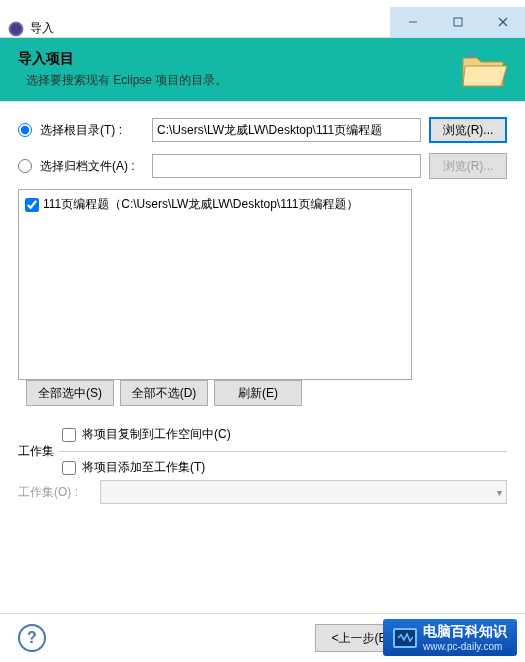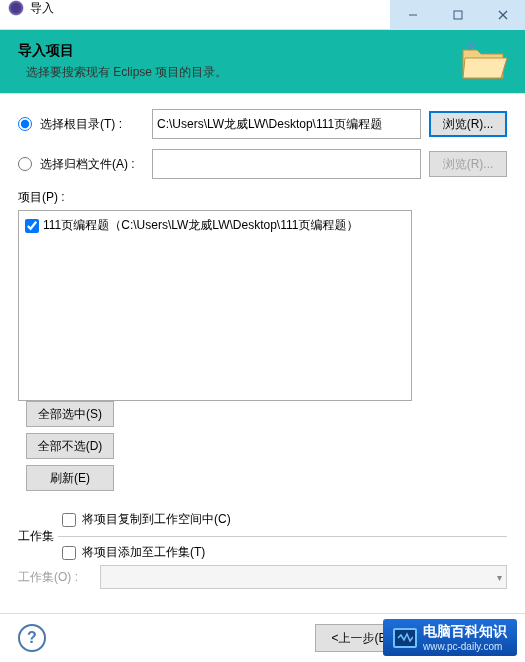--- a/index.html
+++ b/index.html
@@ -1,40 +1,40 @@
 <!DOCTYPE html>
 <html><head>
 <meta charset="utf-8">
 <style>
 * { box-sizing: border-box; margin: 0; padding: 0; }
 body { font-family: "Microsoft YaHei", "Segoe UI", sans-serif; font-size: 12px; background: #fff; width: 525px; height: 662px; position: relative; overflow: hidden; }
-.titlebar { height: 30px; background: #fff; display: flex; align-items: flex-start; border-bottom: 1px solid #ddd; }
+.titlebar { height: 30px; background: #fff; display: flex; align-items: flex-end; border-bottom: 1px solid #ddd; margin-top: 8px; }
 .titlebar-icon { width: 16px; height: 16px; background: radial-gradient(circle, #4a3a8a 40%, #7a6ab0 60%, transparent 70%); border-radius: 50%; margin: 0 6px 0 8px; }
 .titlebar-text { flex: 1; color: #000; font-size: 12px; }
 .sysbtns { display: flex; height: 30px; }
 .sysbtn { width: 45px; height: 30px; display: flex; align-items: center; justify-content: center; color: #5a7aa0; background: #cfe4f5; }
 .sysbtn:last-child { background: #cfe4f5; }
 .sysbtn svg { width: 10px; height: 10px; }
 .banner { background: #14b8a6; padding: 12px 18px; position: relative; border-bottom: 1px solid #ddd; }
 .banner-title { font-size: 14px; font-weight: bold; color: #000; }
 .banner-sub { font-size: 12px; color: #333; margin-top: 4px; margin-left: 8px; }
 .banner-icon { position: absolute; right: 18px; top: 10px; width: 48px; height: 42px; }
 .content { padding: 15px 18px; }
 .row { display: flex; align-items: center; margin-bottom: 10px; gap: 8px; }
 .radio { width: 14px; height: 14px; }
 .label { color: #000; }
-.textinput { flex: 1; height: 24px; border: 1px solid #aaa; padding: 14px 4px; font-size: 12px; }
+.textinput { flex: 1; height: 24px; border: 1px solid #aaa; padding: 8px 4px; font-size: 12px; }
 .btn { height: 26px; min-width: 78px; border: 1px solid #adadad; background: #e1e1e1; font-size: 12px; color: #000; padding: 0 8px; }
 .btn:disabled { color: #a0a0a0; }
 .btn-highlight { border: 2px solid #0078d7; }
 .section-label { margin: 8px 0 4px 0; color: #000; }
 .listbox { border: 1px solid #aaa; height: 191px; padding: 6px; overflow: auto; display: inline-block; vertical-align: top; width: 394px; }
 .list-item { display: flex; align-items: center; gap: 4px; color: #000; }
 .checkbox { width: 14px; height: 14px; }
-.side-btns { display: inline-flex; flex-direction: column; gap: 6px; margin-left: 8px; vertical-align: top; }
+.side-btns { display: inline-flex; flex-direction: row; gap: 6px; margin-left: 8px; vertical-align: top; }
 .side-btns .btn { width: 88px; }
 .chk-row { display: flex; align-items: center; gap: 6px; margin-top: 20px; padding-left: 44px; }
 .fieldset { border-top: 1px solid #ccc; margin-top: 8px; padding-top: 5px; position: relative; }
 .fieldset-legend { position: absolute; top: -9px; left: 0; background: #fff; padding-right: 4px; font-size: 12px; }
 .ws-row { display: flex; align-items: center; gap: 14px; margin-top: 4px; }
 .ws-label { color: #a0a0a0; }
 .ws-combo { flex: 1; height: 24px; border: 1px solid #ccc; background: #f5f5f5; display: flex; align-items: center; justify-content: flex-end; padding-right: 4px; }
 .chevron { color: #888; font-size: 10px; }
 .footer { border-top: 1px solid #ddd; padding: 10px 18px; display: flex; align-items: center; gap: 8px; position: absolute; bottom: 0; left: 0; right: 0; background: #fff; }
 .help-btn { width: 28px; height: 28px; border: 2px solid #4a78b0; border-radius: 50%; display: flex; align-items: center; justify-content: center; color: #4a78b0; font-size: 16px; font-weight: bold; }
@@ -90,21 +90,20 @@
     <button class="btn btn-highlight">浏览(R)...</button>
   </div>
 
   <div class="row">
     <input type="radio" class="radio" style="">
     <span class="label" style="width:104px">选择归档文件(A) :</span>
     <input type="text" class="textinput" style="">
     <button class="btn" disabled="">浏览(R)...</button>
   </div>
 
-  <div class="section-label">项目(P) :</div>
 
   <div>
     <div class="listbox">
       <div class="list-item">
         <input type="checkbox" class="checkbox" checked="" style="">
         <span>111页编程题（C:\Users\LW龙威LW\Desktop\111页编程题）</span>
       </div>
     </div>
     <div class="side-btns">
       <button class="btn">全部选中(S)</button>

